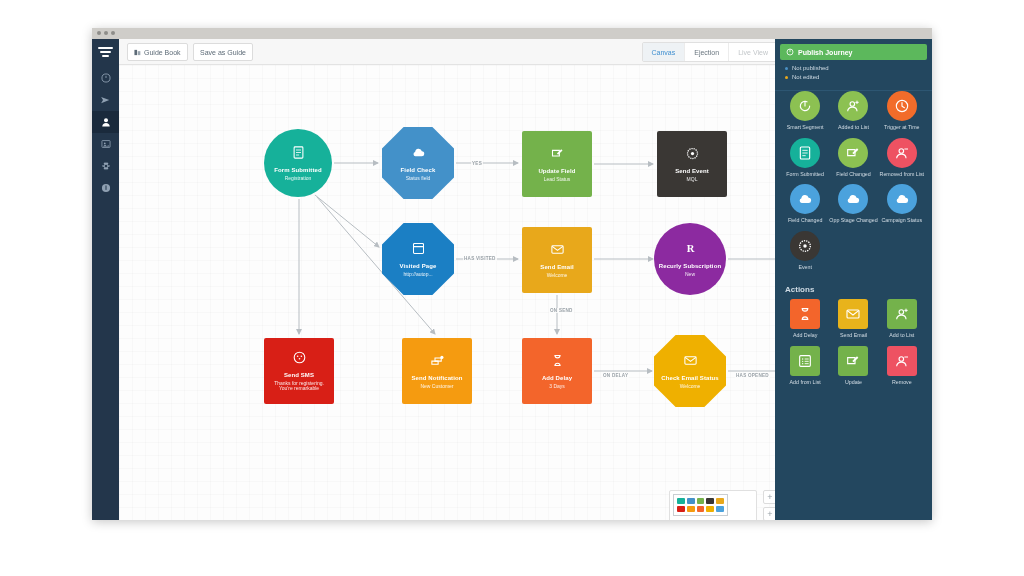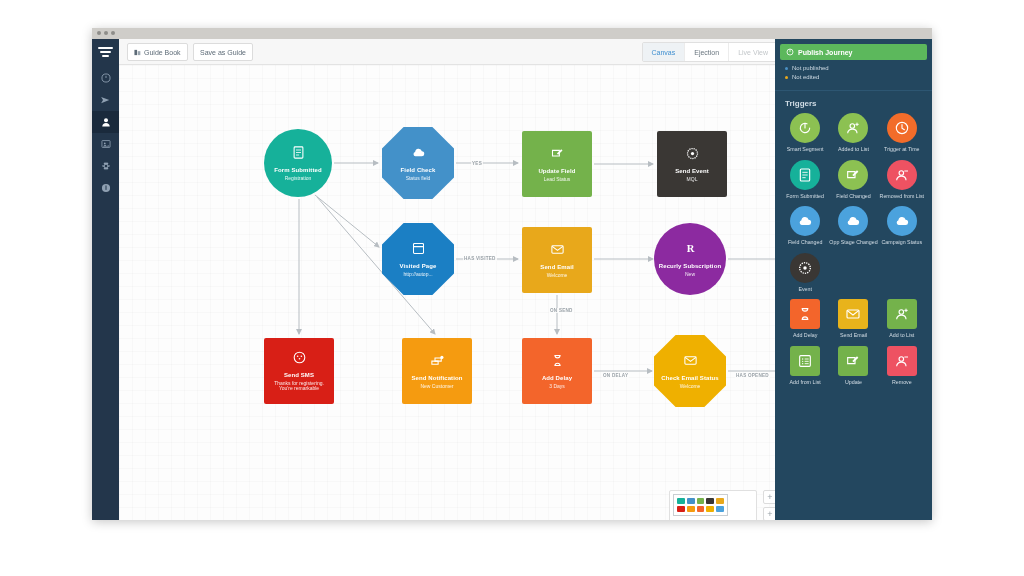--- a/index.html
+++ b/index.html
@@ -383,21 +383,20 @@
           <div>
             <i style="background:#4a90c4"></i>
             <span>Not published</span>
           </div>
           <div>
             <i style="background:#e8a81b"></i>
             <span>Not edited</span>
           </div>
         </div>
 
-    <div class="sec-title">Triggers</div>
     <div class="grid">
           <div class="tile">
             <span class="tico r50" style="background:#8cc152">
               <svg width="16" height="16" viewBox="0 0 24 24">
                 <path d="M19 12a7 7 0 1 1-4-6.3" fill="none" stroke="#fff" stroke-width="1.7" stroke-linecap="round"></path>
                 <path d="M12 5v7" fill="none" stroke="#fff" stroke-width="1.7" stroke-linecap="round"></path>
               </svg>
             </span>
             <span class="tlabel">Smart Segment</span>
           </div>
@@ -476,20 +475,21 @@
             <span class="tico r50" style="background:#3a3734">
               <svg width="16" height="16" viewBox="0 0 24 24">
                 <circle cx="12" cy="12" r="8" fill="none" stroke="#fff" stroke-width="2" stroke-dasharray="2 1.5"></circle>
                 <circle cx="12" cy="12" r="2.6" fill="#fff"></circle>
               </svg>
             </span>
             <span class="tlabel">Event</span>
           </div>
         </div>
 
+    <div class="sec-title">Actions</div>
     <div class="grid">
           <div class="tile">
             <span class="tico r3" style="background:#f3652b">
               <svg width="16" height="16" viewBox="0 0 24 24">
                 <path d="M7 4h10M7 20h10M8 4c0 5 8 5 8 0M8 20c0-5 8-5 8 0" fill="none" stroke="#fff" stroke-width="1.7"></path>
               </svg>
             </span>
             <span class="tlabel">Add Delay</span>
           </div>
           <div class="tile">

